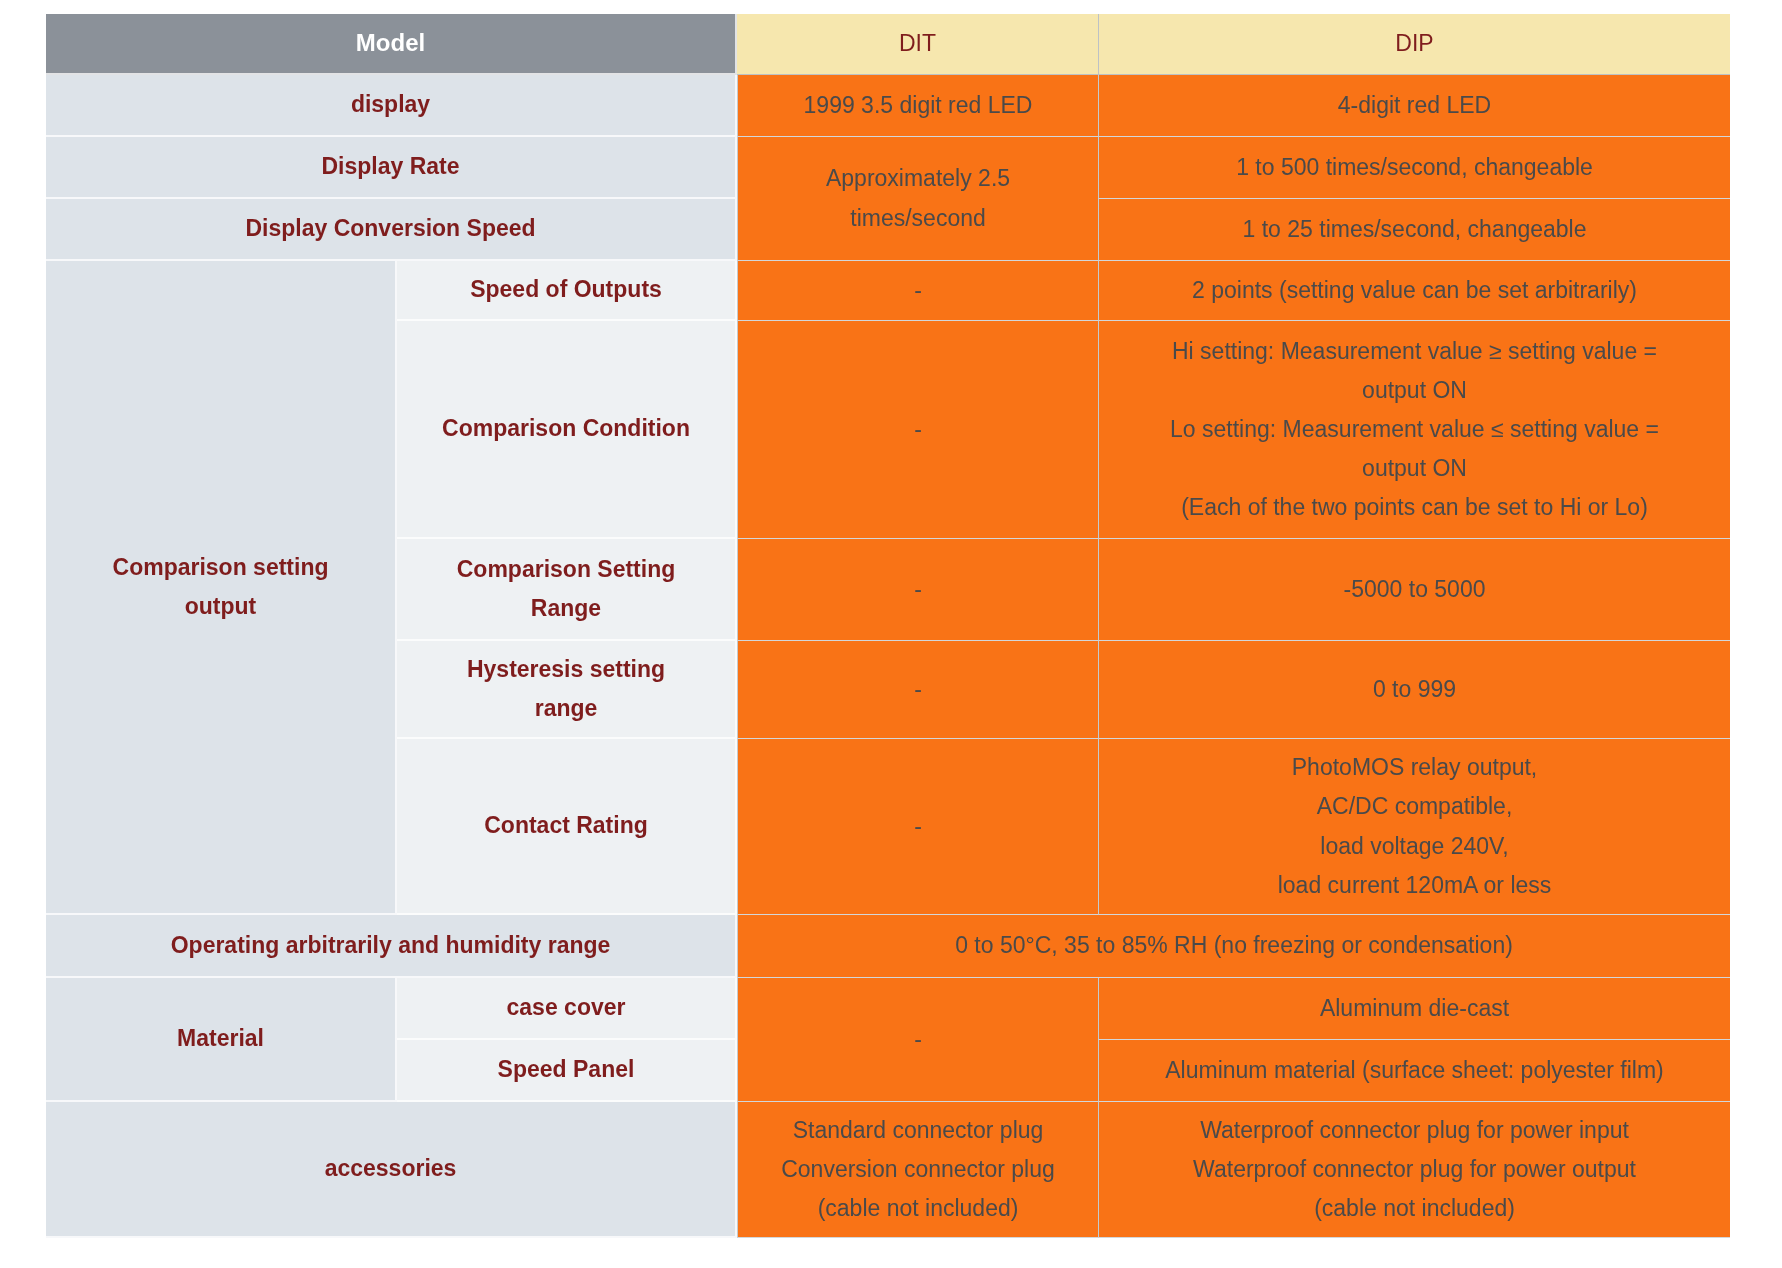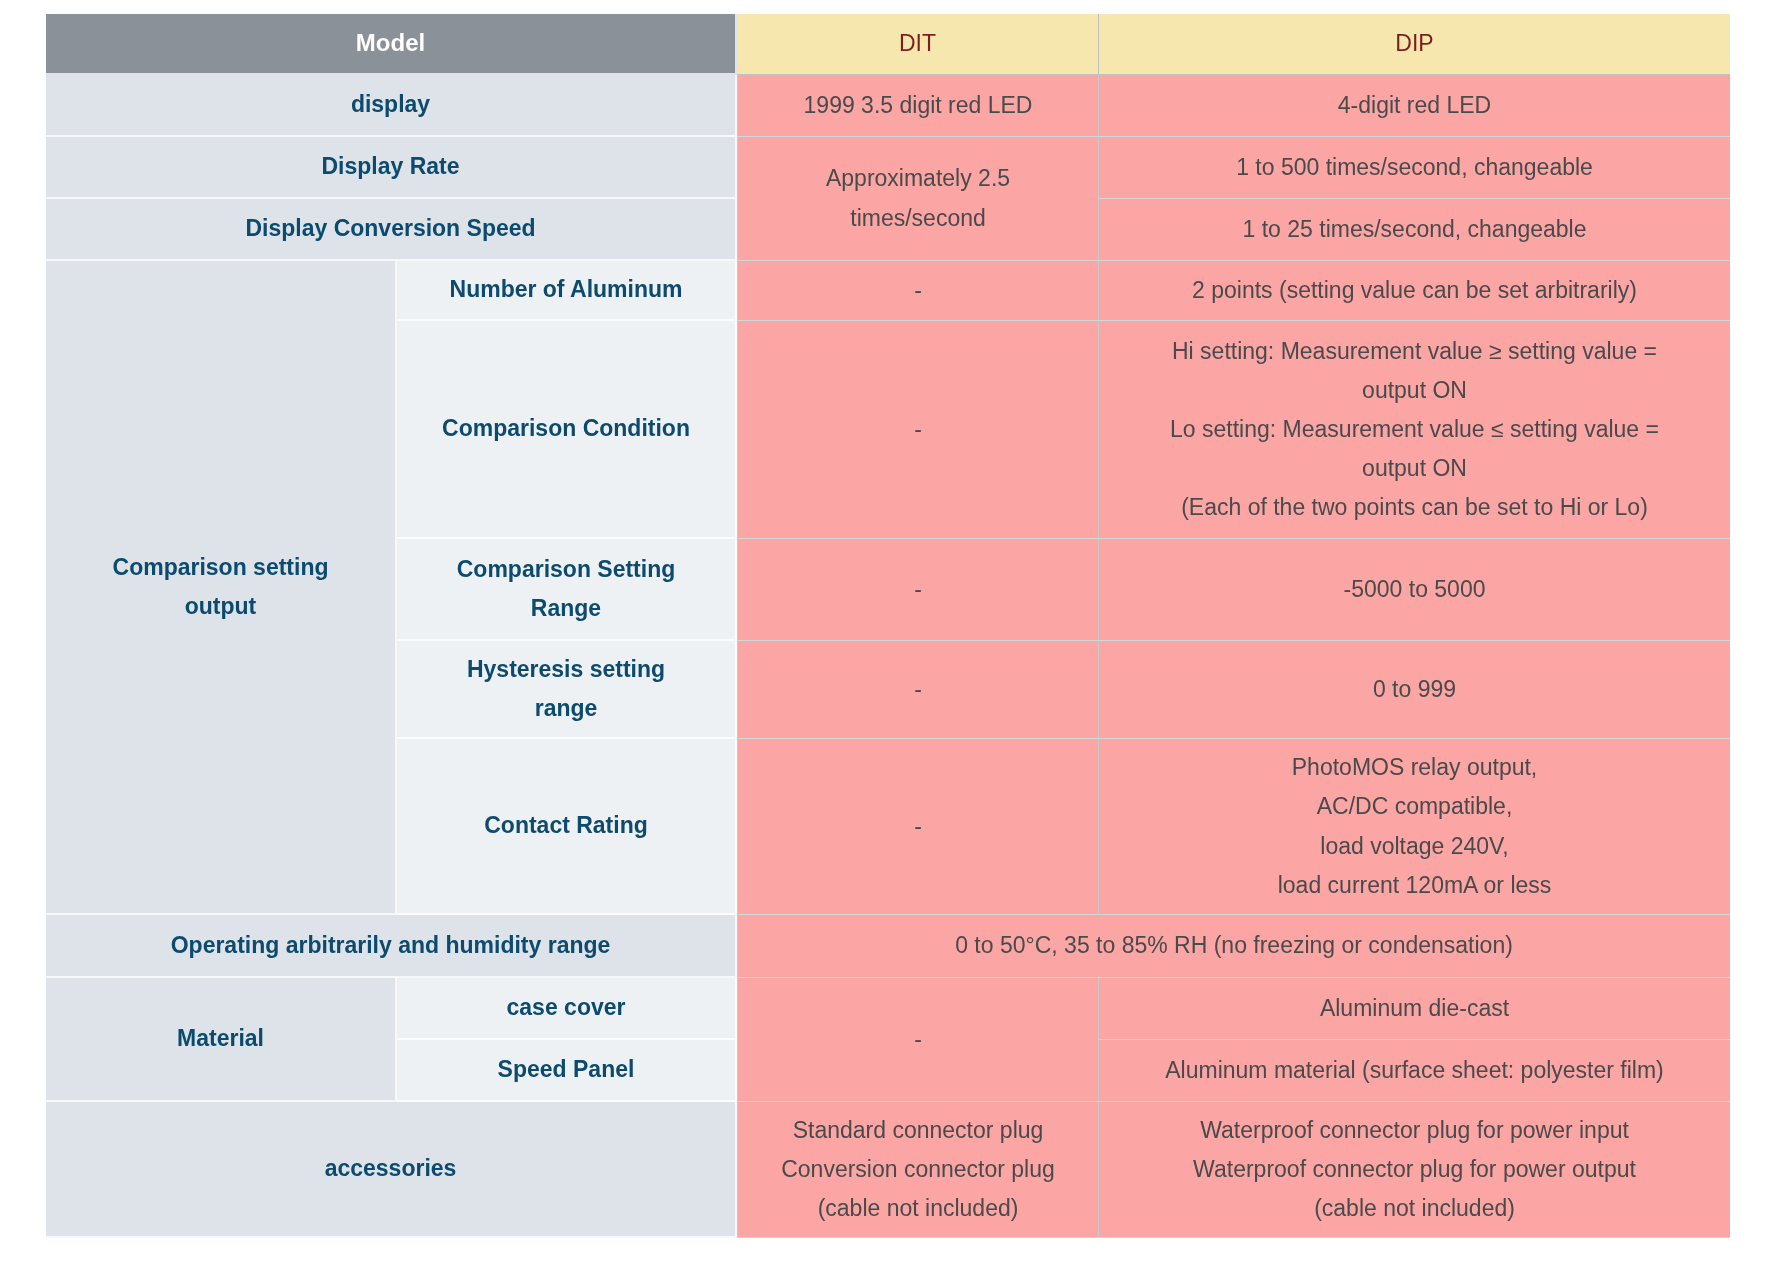--- a/index.html
+++ b/index.html
@@ -41,30 +41,30 @@
   }
   .hdr-col {
     background: #f6e7ae;
     color: #7f1d1d;
     font-weight: 400;
     border-bottom: 1px solid #bdc2c5;
   }
   .hdr-dip { border-left: 1px solid #bdc2c5; }
   
   .lbl-main, .lbl-sub {
-    color: #0c4a6e;
+    color: #7f1d1d;
     font-weight: 700;
     border-right: 2px solid rgba(255,255,255,0.75);
     border-bottom: 2px solid rgba(255,255,255,0.75);
   }
   .lbl-main { background: #dde3e9; }
   .lbl-sub  { background: #eef1f3; }
   
   .val {
-    background: #fca5a5;
+    background: #f97316;
     color: #4a4a4a;
     font-weight: 400;
     border-left: 1px solid #c5cacd;
     border-bottom: 1px solid #d3d6d9;
   }
 </style>
 </head>
 <body>
 
 <table class="spec">
@@ -96,21 +96,21 @@
   </tr>
 
   <tr style="height:62px">
     <td class="lbl-main" colspan="2">Display Conversion Speed</td>
     <td class="val">1 to 25 times/second, changeable</td>
   </tr>
 
   <tr style="height:60px">
     <td class="lbl-main" rowspan="5">Comparison setting
 output</td>
-    <td class="lbl-sub">Number of Aluminum</td>
+    <td class="lbl-sub">Speed of Outputs</td>
     <td class="val">-</td>
     <td class="val">2 points (setting value can be set arbitrarily)</td>
   </tr>
 
   <tr style="height:218px">
     <td class="lbl-sub">Comparison Condition</td>
     <td class="val">-</td>
     <td class="val">Hi setting: Measurement value ≥ setting value =
 output ON
 Lo setting: Measurement value ≤ setting value =

